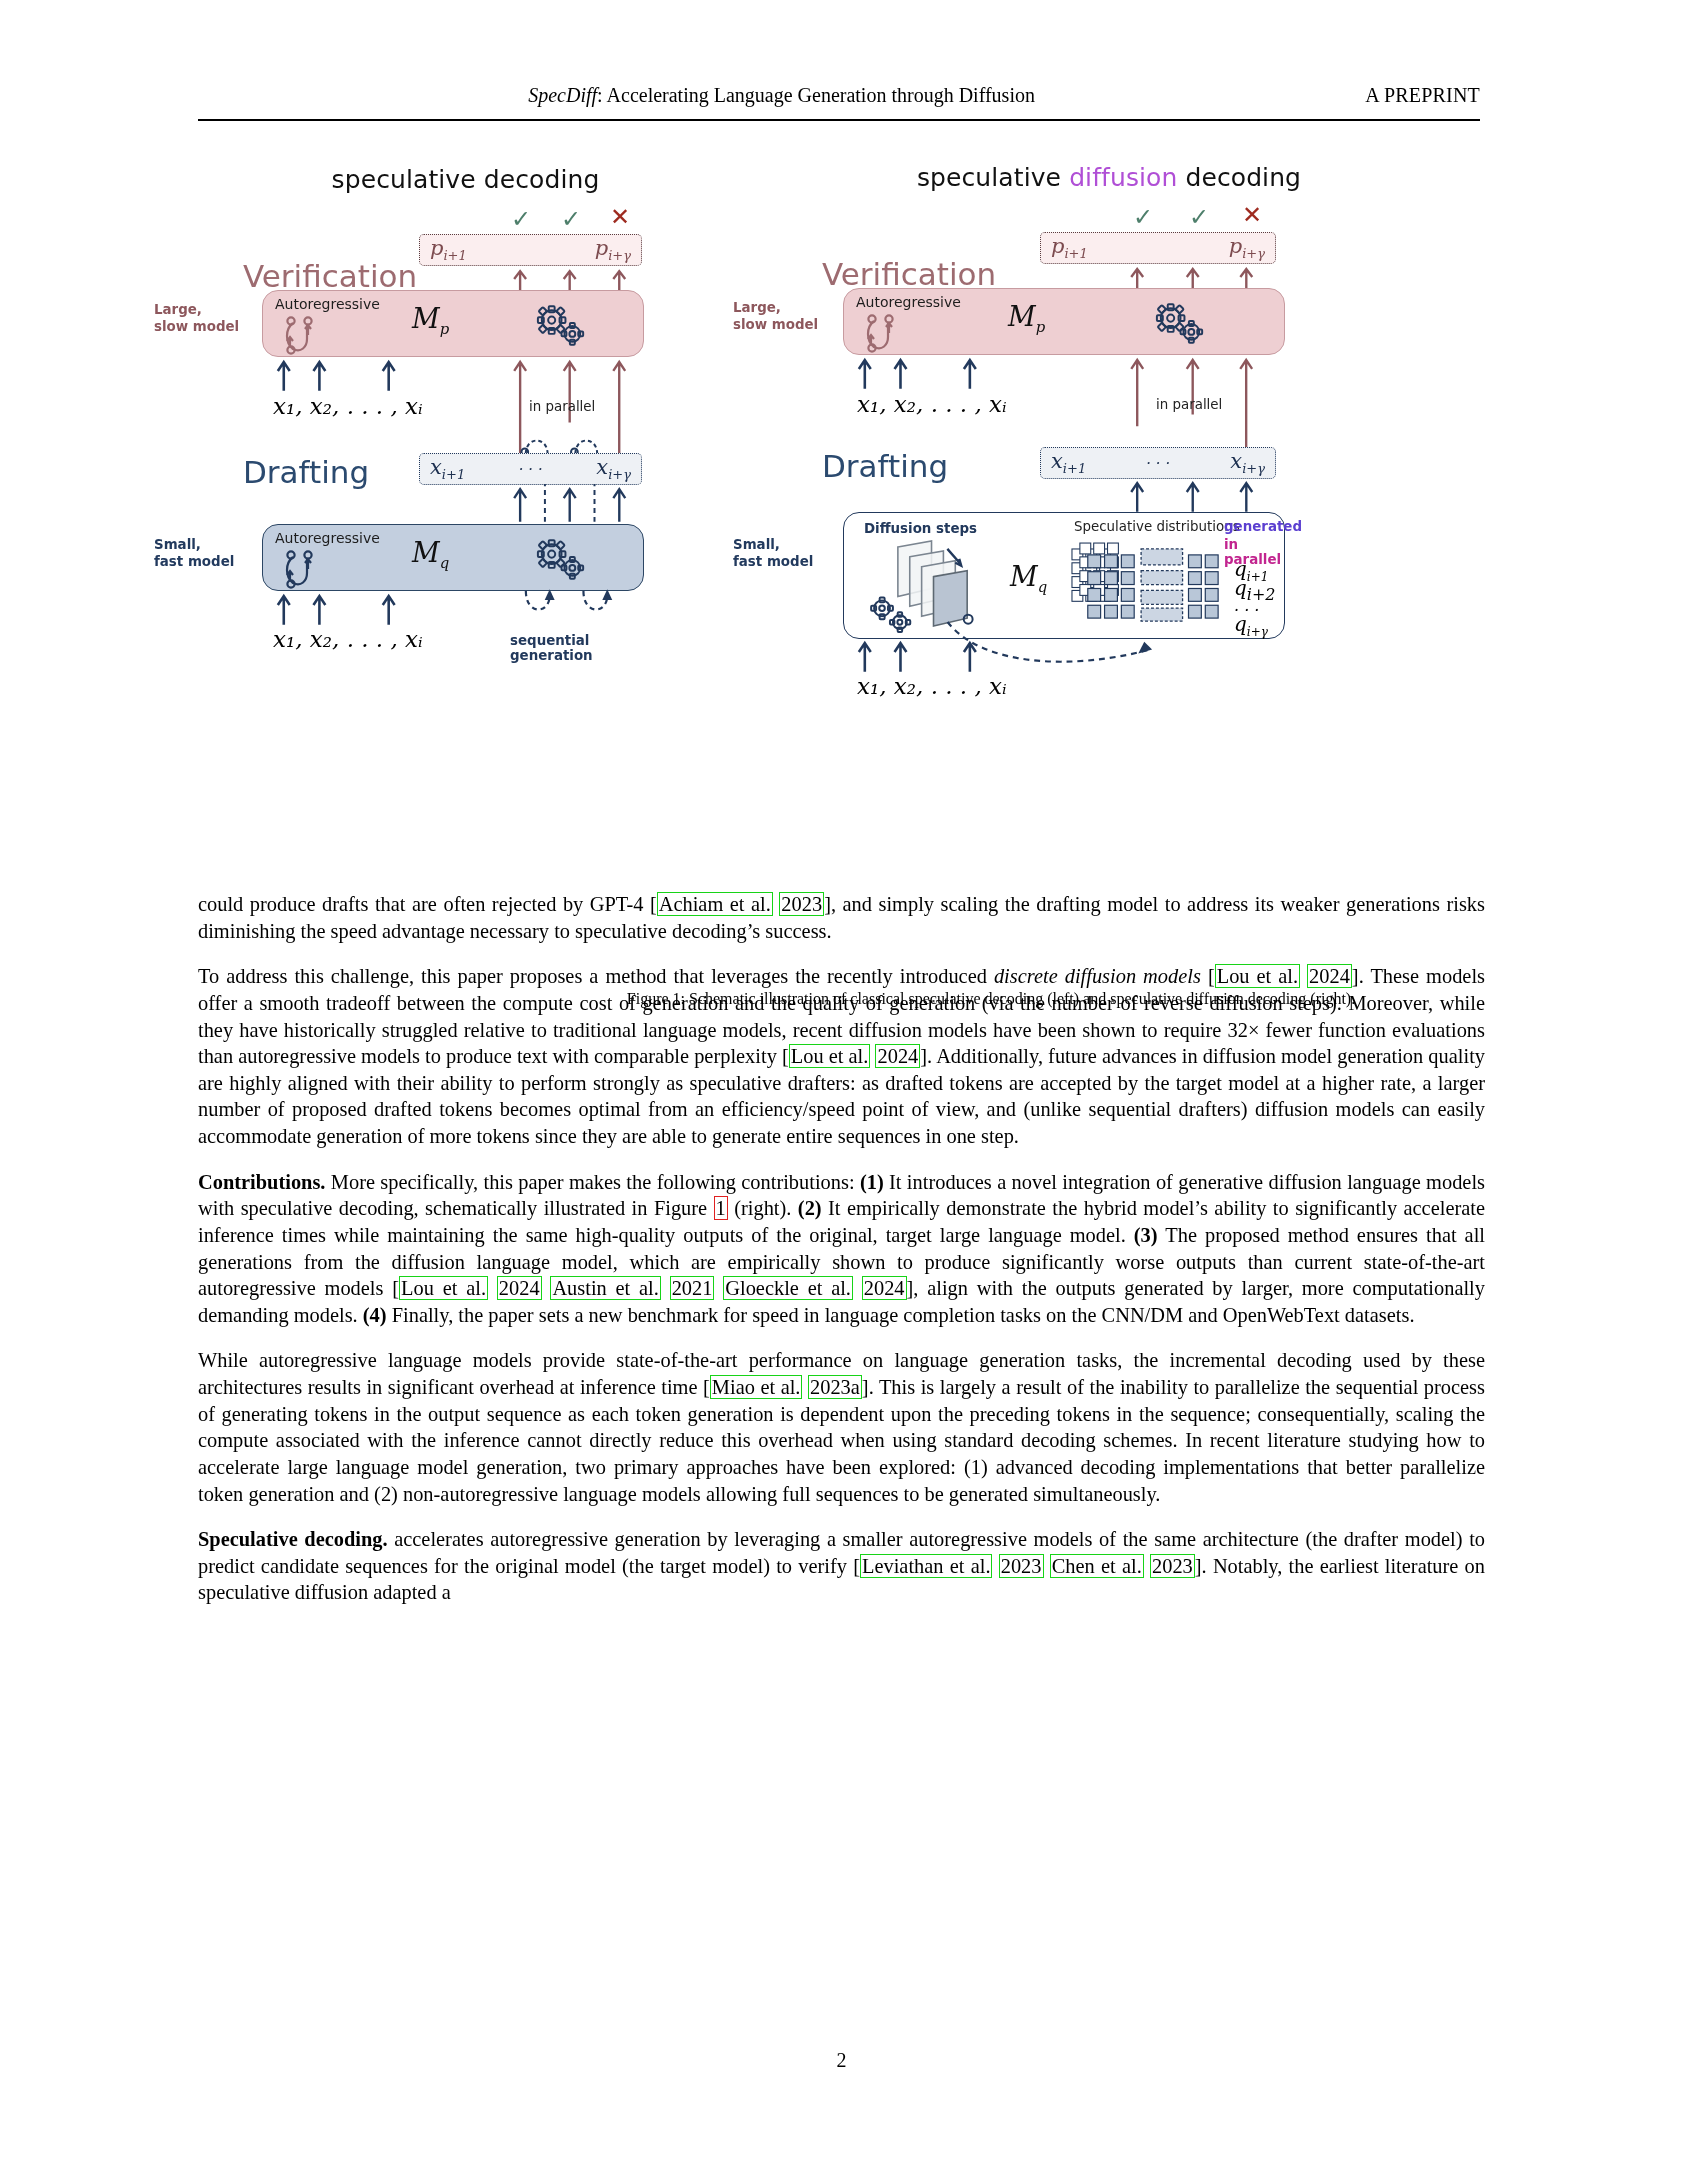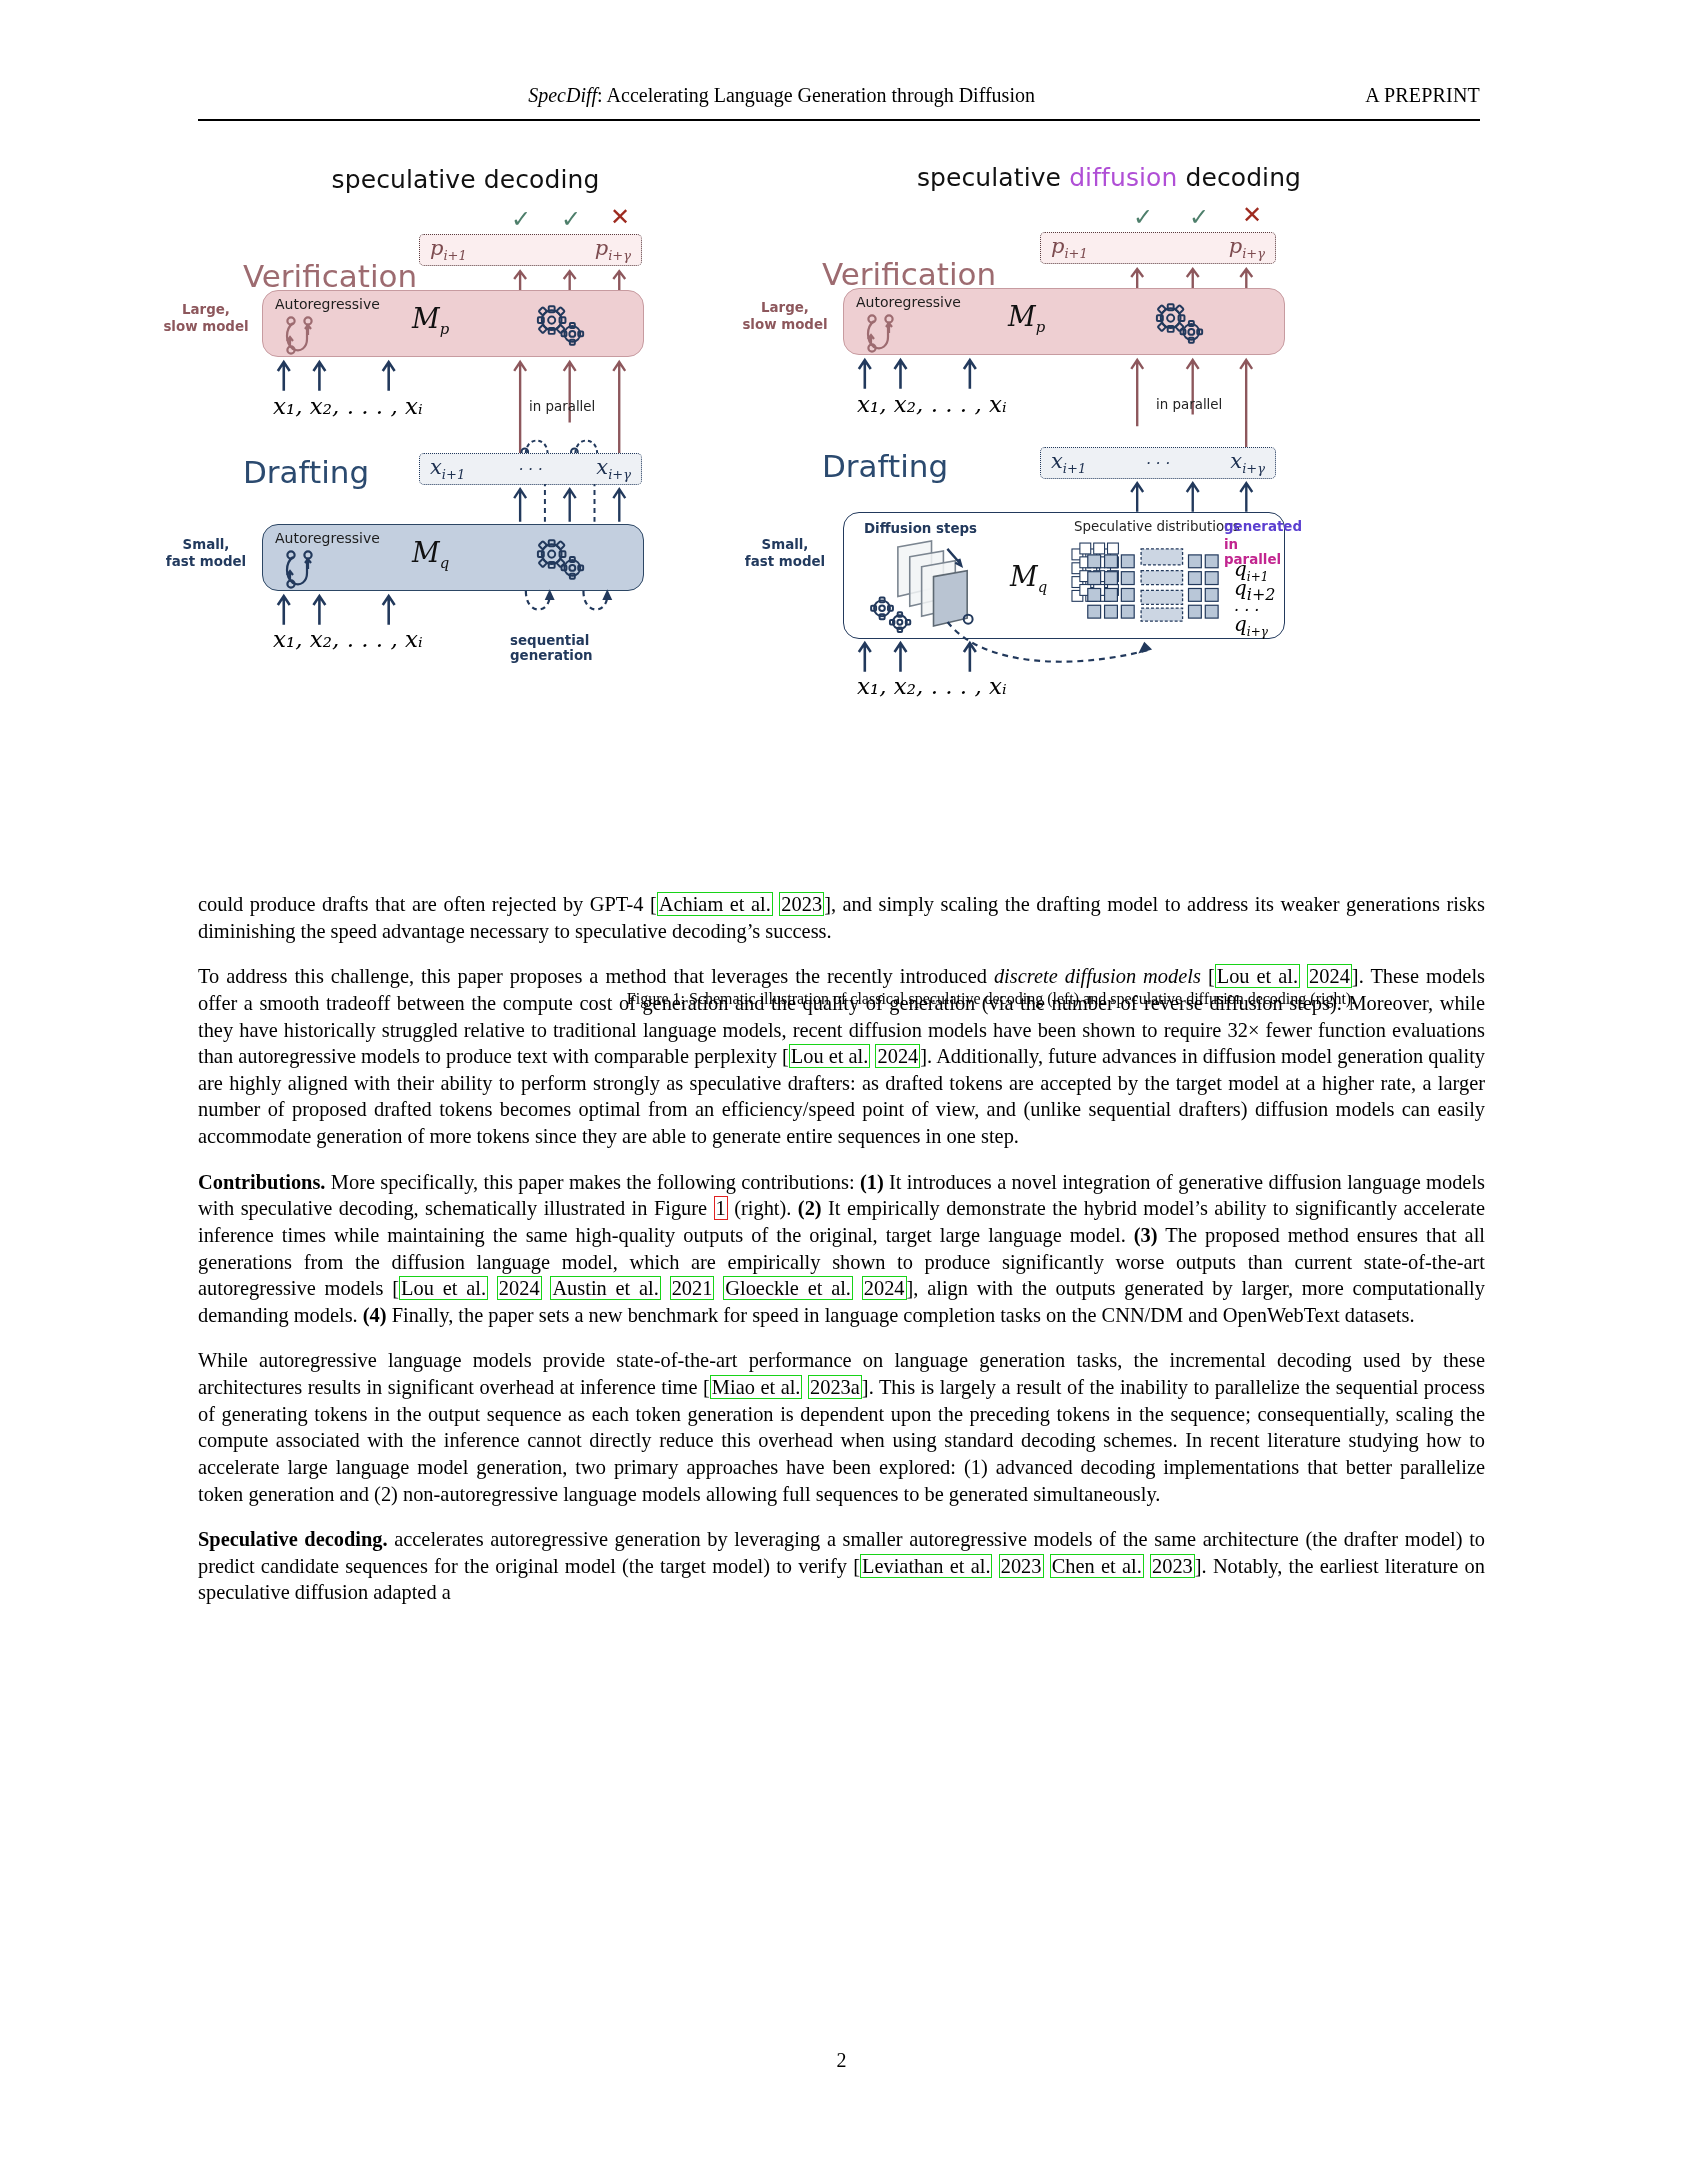--- a/index.html
+++ b/index.html
@@ -33,21 +33,21 @@
 
   .fig-title { text-align:center; font-family:"DejaVu Sans", sans-serif;
                font-size:25px; color:#111; letter-spacing:0.1px; white-space:nowrap;}
   .fig-title .hl { color:#b04fd6; }
 
   .stage-label { font-family:"DejaVu Sans", sans-serif; font-size:31px; color:#9d6b70; font-weight:400; }
   .stage-label.blue { color:#2b4a6f; }
 
   .side-label {
     font-family:"DejaVu Sans", sans-serif; font-size:13.4px; font-weight:bold;
-    line-height:1.25; text-align:center;
+    line-height:1.25; 
   }
   .side-label.rose { color:#8d575c; }
   .side-label.navy { color:#223a5e; }
 
   .modelbox {
     border-radius:16px; box-sizing:border-box; position:relative;
   }
   .modelbox.rose { background:#eecfd2; border:1.6px solid #c79ba0; }
   .modelbox.blue { background:#c3cfdf; border:1.6px solid #2c4664; }
   .modelbox.white { background:#ffffff; border:1.8px solid #22395c; }

